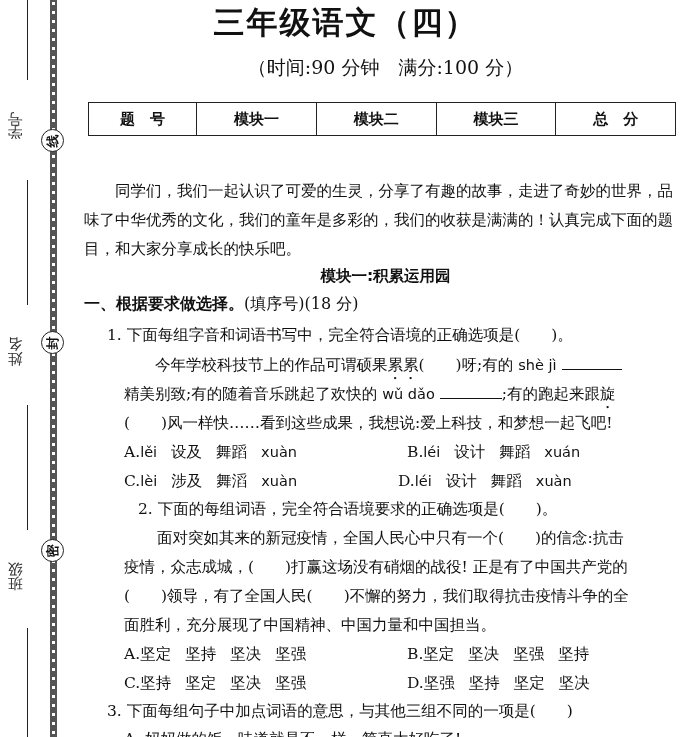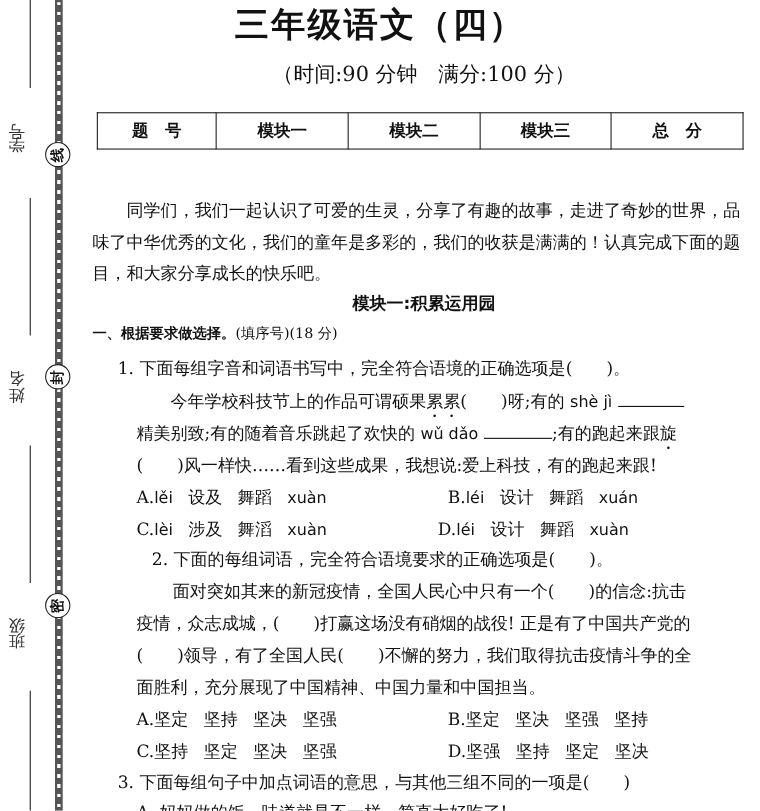--- a/index.html
+++ b/index.html
@@ -26,21 +26,21 @@
   table.score { position:absolute; left:88px; top:102px; width:588px; border-collapse:collapse;
                 font-family:"DejaVu Sans","Liberation Sans",sans-serif; font-weight:bold; font-size:15px; }
   table.score td { border:1.5px solid #222; height:32px; text-align:center; padding:0; }
   table.score td.first { width:103px; }
   table.score td.col { width:114px; }
 
   .para { position:absolute; left:84px; width:600px; font-size:15.5px; line-height:29px; }
   .indent { text-indent:2em; }
   .module-title { position:absolute; left:80px; width:611px; text-align:center; top:266px;
                   font-family:"DejaVu Sans","Liberation Sans",sans-serif; font-weight:bold; font-size:15.5px; }
-  .section { position:absolute; left:84px; top:294px; font-size:13px; }
+  .section { position:absolute; left:84px; top:294px; font-size:16px; }
   .section b { font-family:"DejaVu Sans","Liberation Sans",sans-serif; }
   .line { position:absolute; font-size:15.5px; white-space:nowrap; }
   .py { font-family:"DejaVu Sans","Liberation Sans",sans-serif; font-size:14.5px; }
   .blank { display:inline-block; width:56px; border-bottom:1.2px solid #111; height:14px; vertical-align:baseline; }
   .dot { text-emphasis: dot; -webkit-text-emphasis: filled dot; text-emphasis-position: under right; -webkit-text-emphasis-position: under; }
   .opt { position:absolute; font-size:15.5px; white-space:nowrap; }
   .opt .w { margin-left:14px; }
 </style>
 </head>
 <body>
@@ -95,21 +95,21 @@
 <div class="line" style="left:155px;top:355px;">
   <span>今年学校科技节上的作品可谓硕果</span><span class="dot">累累</span><span>(　　)呀;有的</span>
   <span class="py">shè jì</span>
   <span class="blank" style="width:60px;"></span>
 </div>
 <div class="line" style="left:124px;top:384px;">
   <span>精美别致;有的随着音乐跳起了欢快的</span>
   <span class="py">wǔ dǎo</span>
   <span class="blank" style="width:62px;"></span><span>;有的跑起来跟</span><span class="dot">旋</span>
 </div>
-<div class="line" style="left:124px;top:413px;">(　　)风一样快……看到这些成果，我想说:爱上科技，有的跑起来跟!</div>
+<div class="line" style="left:124px;top:413px;">(　　)风一样快……看到这些成果，我想说:爱上科技，和梦想一起飞吧!</div>
 
 <div class="opt" style="left:124px;top:442px;">
   <span>A.</span><span class="py">lěi</span><span class="w">设及</span><span class="w">舞蹈</span><span class="w py">xuàn</span>
 </div>
 <div class="opt" style="left:407px;top:442px;">
   <span>B.</span><span class="py">léi</span><span class="w">设计</span><span class="w">舞蹈</span><span class="w py">xuán</span>
 </div>
 <div class="opt" style="left:124px;top:471px;">
   <span>C.</span><span class="py">lèi</span><span class="w">涉及</span><span class="w">舞滔</span><span class="w py">xuàn</span>
 </div>

